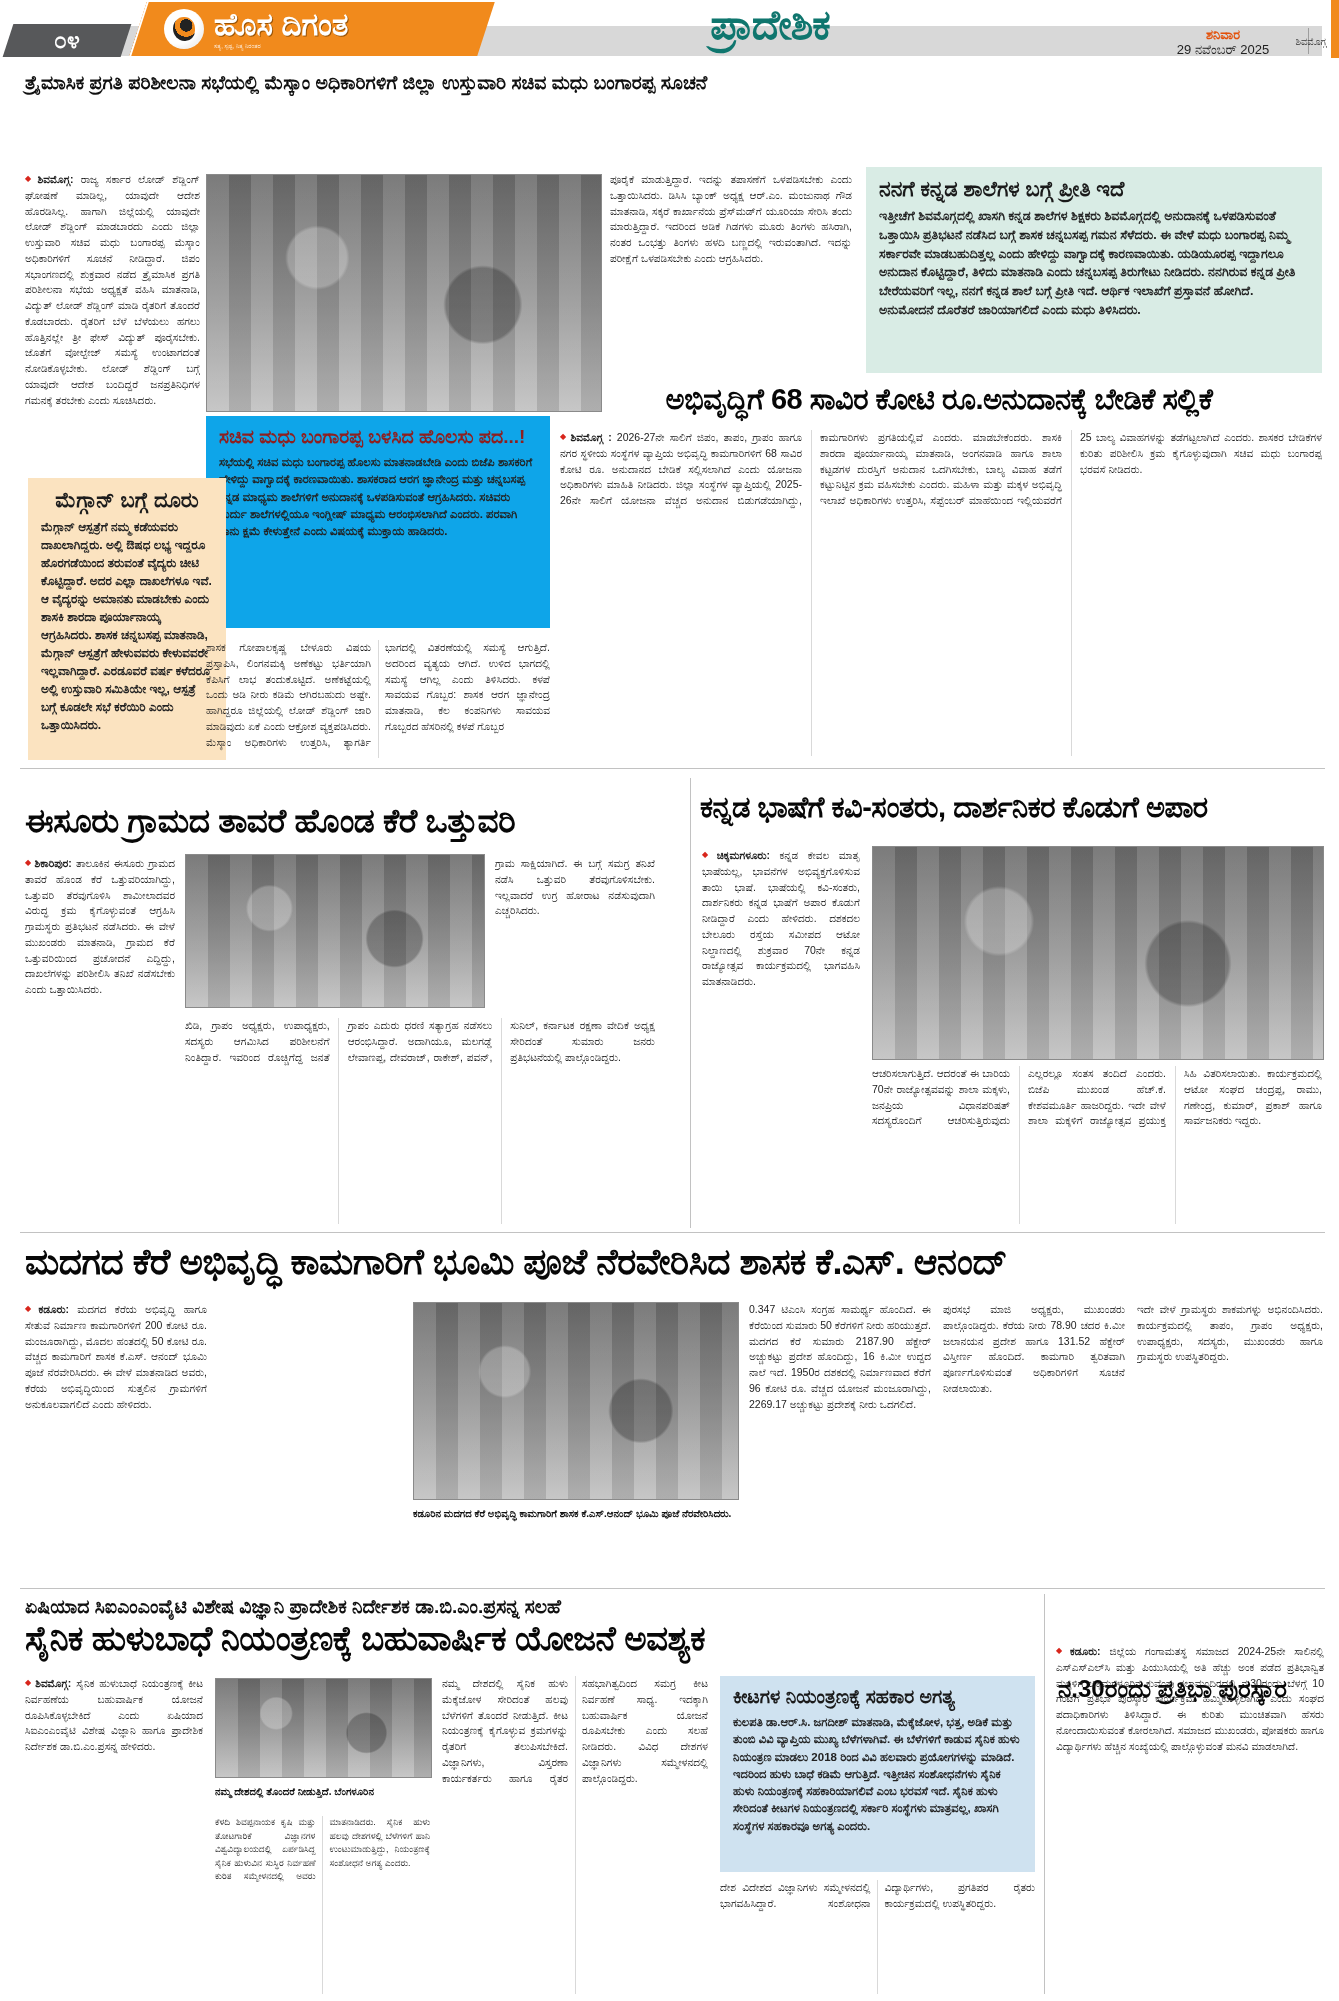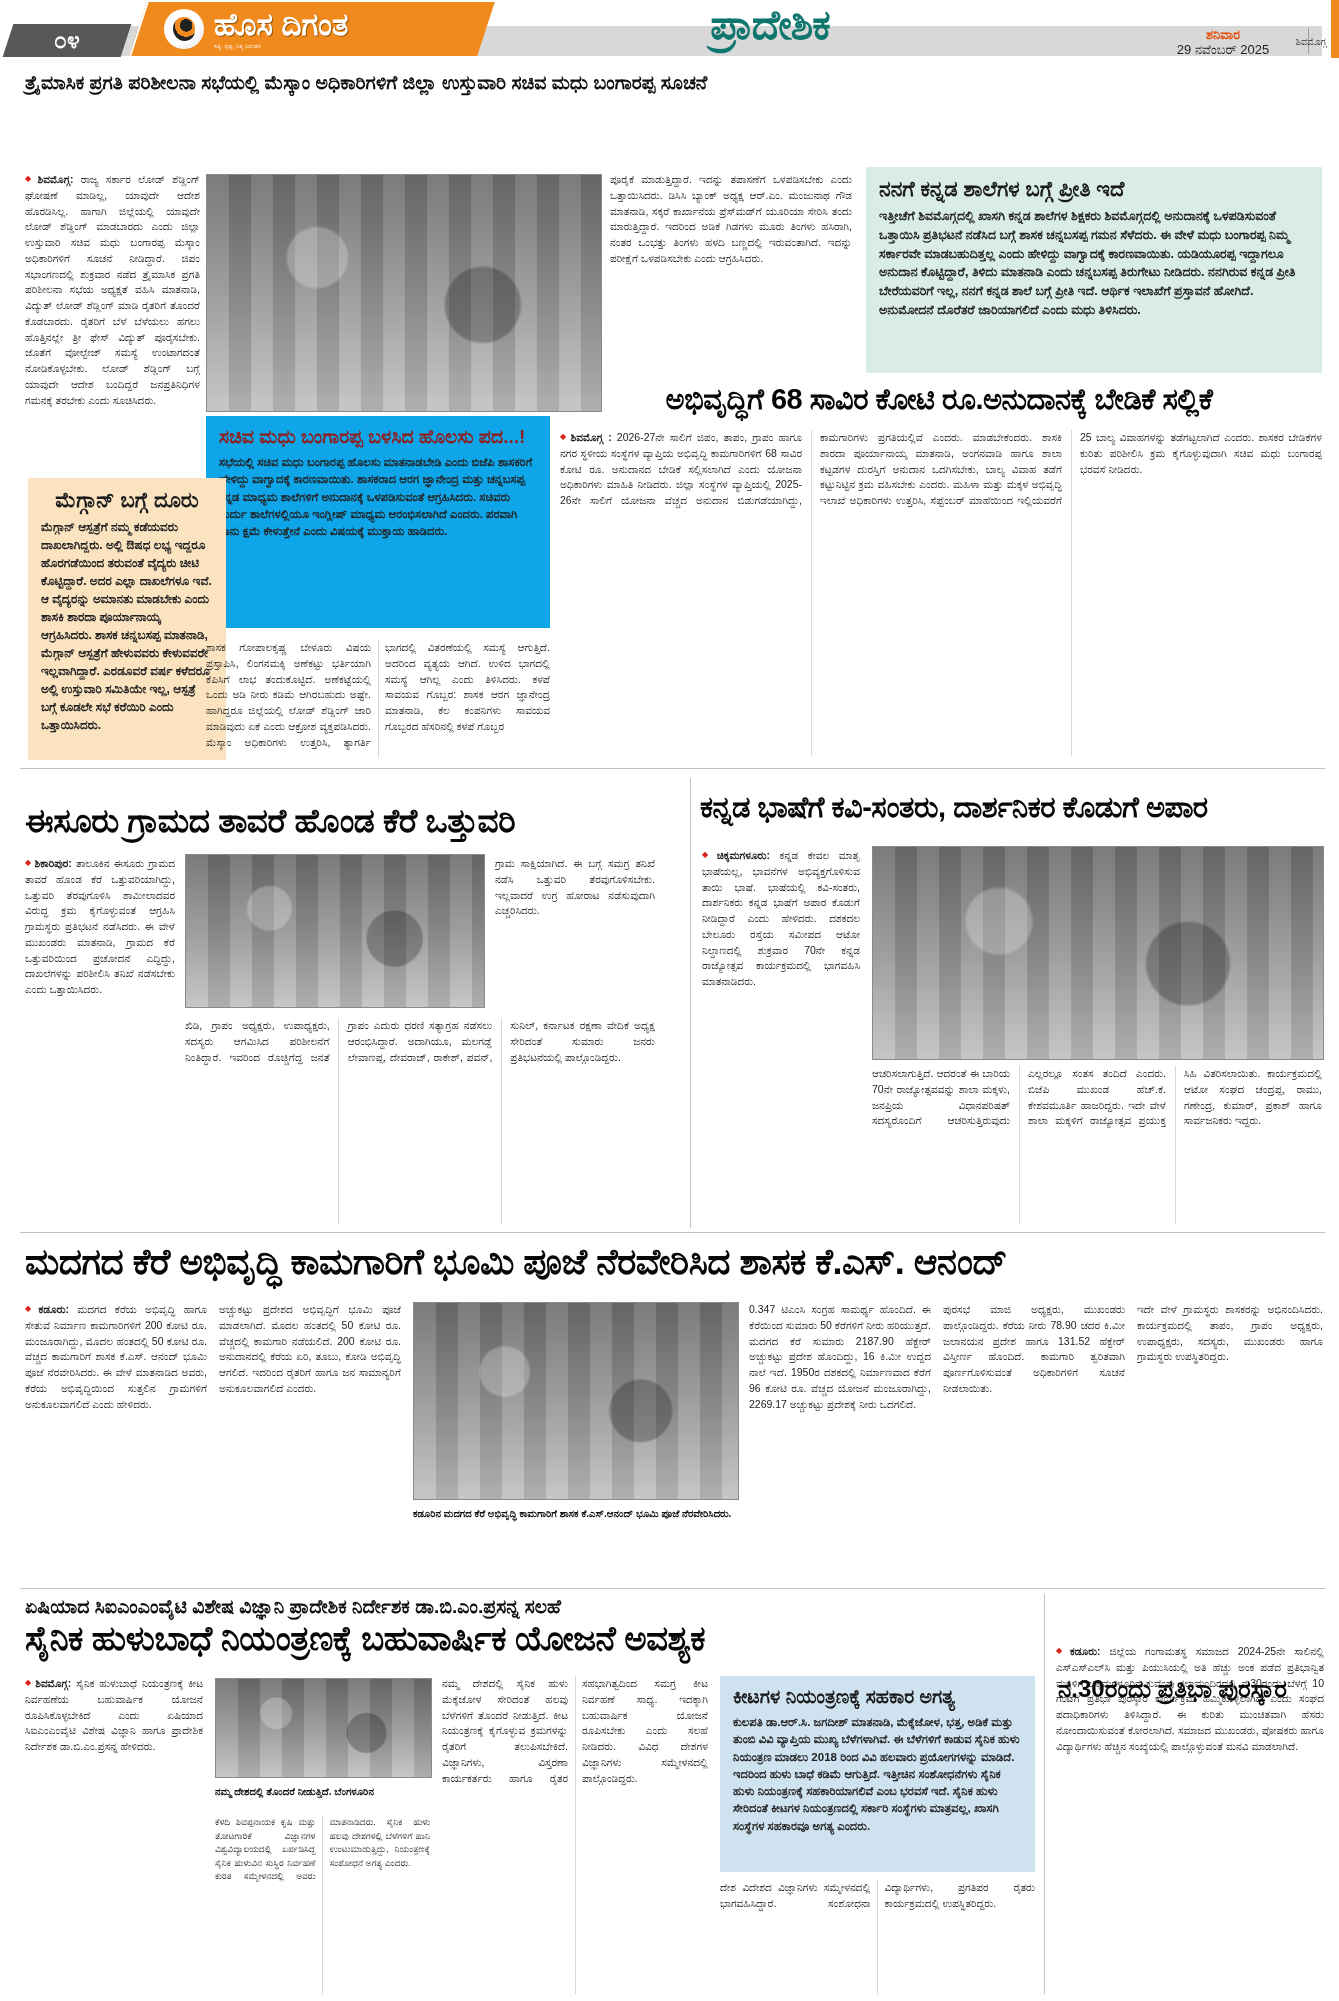--- a/index.html
+++ b/index.html
@@ -150,33 +150,30 @@
     <p>ಆಚರಿಸಲಾಗುತ್ತಿದೆ. ಆದರಂತೆ ಈ ಬಾರಿಯ 70ನೇ ರಾಜ್ಯೋತ್ಸವವನ್ನು ಶಾಲಾ ಮಕ್ಕಳು, ಜನಪ್ರಿಯ ವಿಧಾನಪರಿಷತ್ ಸದಸ್ಯರೊಂದಿಗೆ ಆಚರಿಸುತ್ತಿರುವುದು ಎಲ್ಲರಲ್ಲೂ ಸಂತಸ ತಂದಿದೆ ಎಂದರು. ಬಿಜೆಪಿ ಮುಖಂಡ ಹೆಚ್.ಕೆ. ಕೇಶವಮೂರ್ತಿ ಹಾಜರಿದ್ದರು. ಇದೇ ವೇಳೆ ಶಾಲಾ ಮಕ್ಕಳಿಗೆ ರಾಜ್ಯೋತ್ಸವ ಪ್ರಯುಕ್ತ ಸಿಹಿ ವಿತರಿಸಲಾಯಿತು. ಕಾರ್ಯಕ್ರಮದಲ್ಲಿ ಆಟೋ ಸಂಘದ ಚಂದ್ರಪ್ಪ, ರಾಮು, ಗಣೇಂದ್ರ, ಕುಮಾರ್, ಪ್ರಕಾಶ್ ಹಾಗೂ ಸಾರ್ವಜನಿಕರು ಇದ್ದರು.</p>
   </div>
 
   <div class="hr" style="top:1232px;"></div>
 
   <div class="abs headline-lg" style="left:25px;top:1243px;width:1300px;font-size:36px;">ಮದಗದ ಕೆರೆ ಅಭಿವೃದ್ಧಿ ಕಾಮಗಾರಿಗೆ ಭೂಮಿ ಪೂಜೆ ನೆರವೇರಿಸಿದ ಶಾಸಕ ಕೆ.ಎಸ್. ಆನಂದ್</div>
 
   <div class="abs bt" style="left:25px;top:1302px;width:182px;height:278px;">
     <p><span class="bullet">◆</span><span class="lead">ಕಡೂರು:</span> <span>ಮದಗದ ಕೆರೆಯ ಅಭಿವೃದ್ಧಿ ಹಾಗೂ ಸೇತುವೆ ನಿರ್ಮಾಣ ಕಾಮಗಾರಿಗಳಿಗೆ 200 ಕೋಟಿ ರೂ. ಮಂಜೂರಾಗಿದ್ದು, ಮೊದಲ ಹಂತದಲ್ಲಿ 50 ಕೋಟಿ ರೂ. ವೆಚ್ಚದ ಕಾಮಗಾರಿಗೆ ಶಾಸಕ ಕೆ.ಎಸ್. ಆನಂದ್ ಭೂಮಿ ಪೂಜೆ ನೆರವೇರಿಸಿದರು. ಈ ವೇಳೆ ಮಾತನಾಡಿದ ಅವರು, ಕೆರೆಯ ಅಭಿವೃದ್ಧಿಯಿಂದ ಸುತ್ತಲಿನ ಗ್ರಾಮಗಳಿಗೆ ಅನುಕೂಲವಾಗಲಿದೆ ಎಂದು ಹೇಳಿದರು.</span></p>
   </div>
-  <div class="abs bt" style="left:219px;top:1302px;width:182px;height:278px;">
-    <p>ಅಚ್ಚುಕಟ್ಟು ಪ್ರದೇಶದ ಅಭಿವೃದ್ಧಿಗೆ ಭೂಮಿ ಪೂಜೆ ಮಾಡಲಾಗಿದೆ. ಮೊದಲ ಹಂತದಲ್ಲಿ 50 ಕೋಟಿ ರೂ. ವೆಚ್ಚದಲ್ಲಿ ಕಾಮಗಾರಿ ನಡೆಯಲಿದೆ. 200 ಕೋಟಿ ರೂ. ಅನುದಾನದಲ್ಲಿ ಕೆರೆಯ ಏರಿ, ತೂಬು, ಕೋಡಿ ಅಭಿವೃದ್ಧಿ ಆಗಲಿದೆ. ಇದರಿಂದ ರೈತರಿಗೆ ಹಾಗೂ ಜನ ಸಾಮಾನ್ಯರಿಗೆ ಅನುಕೂಲವಾಗಲಿದೆ ಎಂದರು.</p>
-  </div>
   <div class="abs photo" style="left:413px;top:1302px;width:324px;height:196px;"></div>
   <div class="abs bt caption" style="left:413px;top:1506px;width:324px;height:72px;">ಕಡೂರಿನ ಮದಗದ ಕೆರೆ ಅಭಿವೃದ್ಧಿ ಕಾಮಗಾರಿಗೆ ಶಾಸಕ ಕೆ.ಎಸ್.ಆನಂದ್ ಭೂಮಿ ಪೂಜೆ ನೆರವೇರಿಸಿದರು.</div>
   <div class="abs bt" style="left:749px;top:1302px;width:182px;height:278px;">
     <p>0.347 ಟಿಎಂಸಿ ಸಂಗ್ರಹ ಸಾಮರ್ಥ್ಯ ಹೊಂದಿದೆ. ಈ ಕೆರೆಯಿಂದ ಸುಮಾರು 50 ಕೆರೆಗಳಿಗೆ ನೀರು ಹರಿಯುತ್ತದೆ. ಮದಗದ ಕೆರೆ ಸುಮಾರು 2187.90 ಹೆಕ್ಟೇರ್ ಅಚ್ಚುಕಟ್ಟು ಪ್ರದೇಶ ಹೊಂದಿದ್ದು, 16 ಕಿ.ಮೀ ಉದ್ದದ ನಾಲೆ ಇದೆ. 1950ರ ದಶಕದಲ್ಲಿ ನಿರ್ಮಾಣವಾದ ಕೆರೆಗೆ 96 ಕೋಟಿ ರೂ. ವೆಚ್ಚದ ಯೋಜನೆ ಮಂಜೂರಾಗಿದ್ದು, 2269.17 ಅಚ್ಚುಕಟ್ಟು ಪ್ರದೇಶಕ್ಕೆ ನೀರು ಒದಗಲಿದೆ.</p>
   </div>
   <div class="abs bt" style="left:943px;top:1302px;width:182px;height:278px;">
     <p>ಪುರಸಭೆ ಮಾಜಿ ಅಧ್ಯಕ್ಷರು, ಮುಖಂಡರು ಪಾಲ್ಗೊಂಡಿದ್ದರು. ಕೆರೆಯ ನೀರು 78.90 ಚದರ ಕಿ.ಮೀ ಜಲಾನಯನ ಪ್ರದೇಶ ಹಾಗೂ 131.52 ಹೆಕ್ಟೇರ್ ವಿಸ್ತೀರ್ಣ ಹೊಂದಿದೆ. ಕಾಮಗಾರಿ ತ್ವರಿತವಾಗಿ ಪೂರ್ಣಗೊಳಿಸುವಂತೆ ಅಧಿಕಾರಿಗಳಿಗೆ ಸೂಚನೆ ನೀಡಲಾಯಿತು.</p>
   </div>
   <div class="abs bt" style="left:1137px;top:1302px;width:186px;height:278px;">
-    <p>ಇದೇ ವೇಳೆ ಗ್ರಾಮಸ್ಥರು ಶಾಸಕರನ್ನು ಅಭಿನಂದಿಸಿದರು. ಕಾರ್ಯಕ್ರಮದಲ್ಲಿ ತಾಪಂ, ಗ್ರಾಪಂ ಅಧ್ಯಕ್ಷರು, ಉಪಾಧ್ಯಕ್ಷರು, ಸದಸ್ಯರು, ಮುಖಂಡರು ಹಾಗೂ ಗ್ರಾಮಸ್ಥರು ಉಪಸ್ಥಿತರಿದ್ದರು.</p>
+    <p>ಇದೇ ವೇಳೆ ಗ್ರಾಮಸ್ಥರು ಶಾಕಮಗಳ್ನು ಅಭಿನಂದಿಸಿದರು. ಕಾರ್ಯಕ್ರಮದಲ್ಲಿ ತಾಪಂ, ಗ್ರಾಪಂ ಅಧ್ಯಕ್ಷರು, ಉಪಾಧ್ಯಕ್ಷರು, ಸದಸ್ಯರು, ಮುಖಂಡರು ಹಾಗೂ ಗ್ರಾಮಸ್ಥರು ಉಪಸ್ಥಿತರಿದ್ದರು.</p>
   </div>
 
   <div class="hr" style="top:1588px;"></div>
 
   <div class="abs kicker" style="left:25px;top:1596px;width:1010px;">ಏಷಿಯಾದ ಸಿಐಎಂಎಂವೈಟಿ ವಿಶೇಷ ವಿಜ್ಞಾನಿ ಪ್ರಾದೇಶಿಕ ನಿರ್ದೇಶಕ ಡಾ.ಬಿ.ಎಂ.ಪ್ರಸನ್ನ ಸಲಹೆ</div>
   <div class="abs headline-lg" style="left:25px;top:1621px;width:1010px;font-size:34px;">ಸೈನಿಕ ಹುಳುಬಾಧೆ ನಿಯಂತ್ರಣಕ್ಕೆ ಬಹುವಾರ್ಷಿಕ ಯೋಜನೆ ಅವಶ್ಯಕ</div>
 
   <div class="abs bt" style="left:25px;top:1676px;width:178px;height:318px;">
     <p><span class="bullet">◆</span><span class="lead">ಶಿವಮೊಗ್ಗ:</span> <span>ಸೈನಿಕ ಹುಳುಬಾಧೆ ನಿಯಂತ್ರಣಕ್ಕೆ ಕೀಟ ನಿರ್ವಹಣೆಯ ಬಹುವಾರ್ಷಿಕ ಯೋಜನೆ ರೂಪಿಸಿಕೊಳ್ಳಬೇಕಿದೆ ಎಂದು ಏಷಿಯಾದ ಸಿಐಎಂಎಂವೈಟಿ ವಿಶೇಷ ವಿಜ್ಞಾನಿ ಹಾಗೂ ಪ್ರಾದೇಶಿಕ ನಿರ್ದೇಶಕ ಡಾ.ಬಿ.ಎಂ.ಪ್ರಸನ್ನ ಹೇಳಿದರು.</span></p>
   </div>

